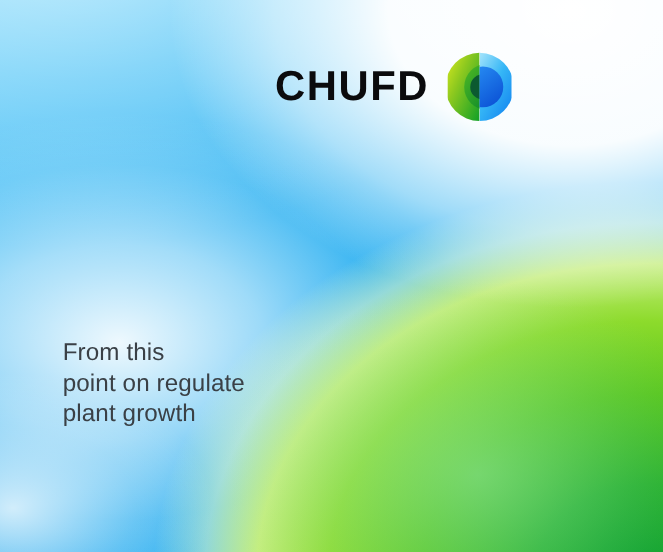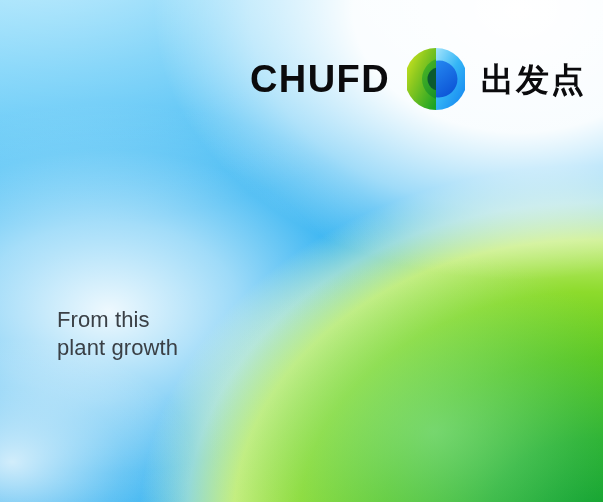--- a/index.html
+++ b/index.html
@@ -185,24 +185,24 @@
       <g clip-path="url(#clipRight)">
         <path d="M29 1 A31 31 0 0 1 29 63 Z" fill="url(#gBlueOuter)"></path>
         <circle cx="32" cy="32" r="18.5" fill="url(#gBlueInner)"></circle>
       </g>
 
       <g clip-path="url(#clipRight)">
         <circle cx="32" cy="32" r="11.5" fill="#0a4fd4" opacity="0.0"></circle>
       </g>
     </svg>
 
-    <div class="cn-name">出发点</div>
   </div>
 
   <div class="copy">
 
     <div class="tagline-en">
       <span>From this</span>
+      <span>point on regulate</span>
       <span>plant growth</span>
     </div>
   </div>
 
 </div>
 
 </body></html>

